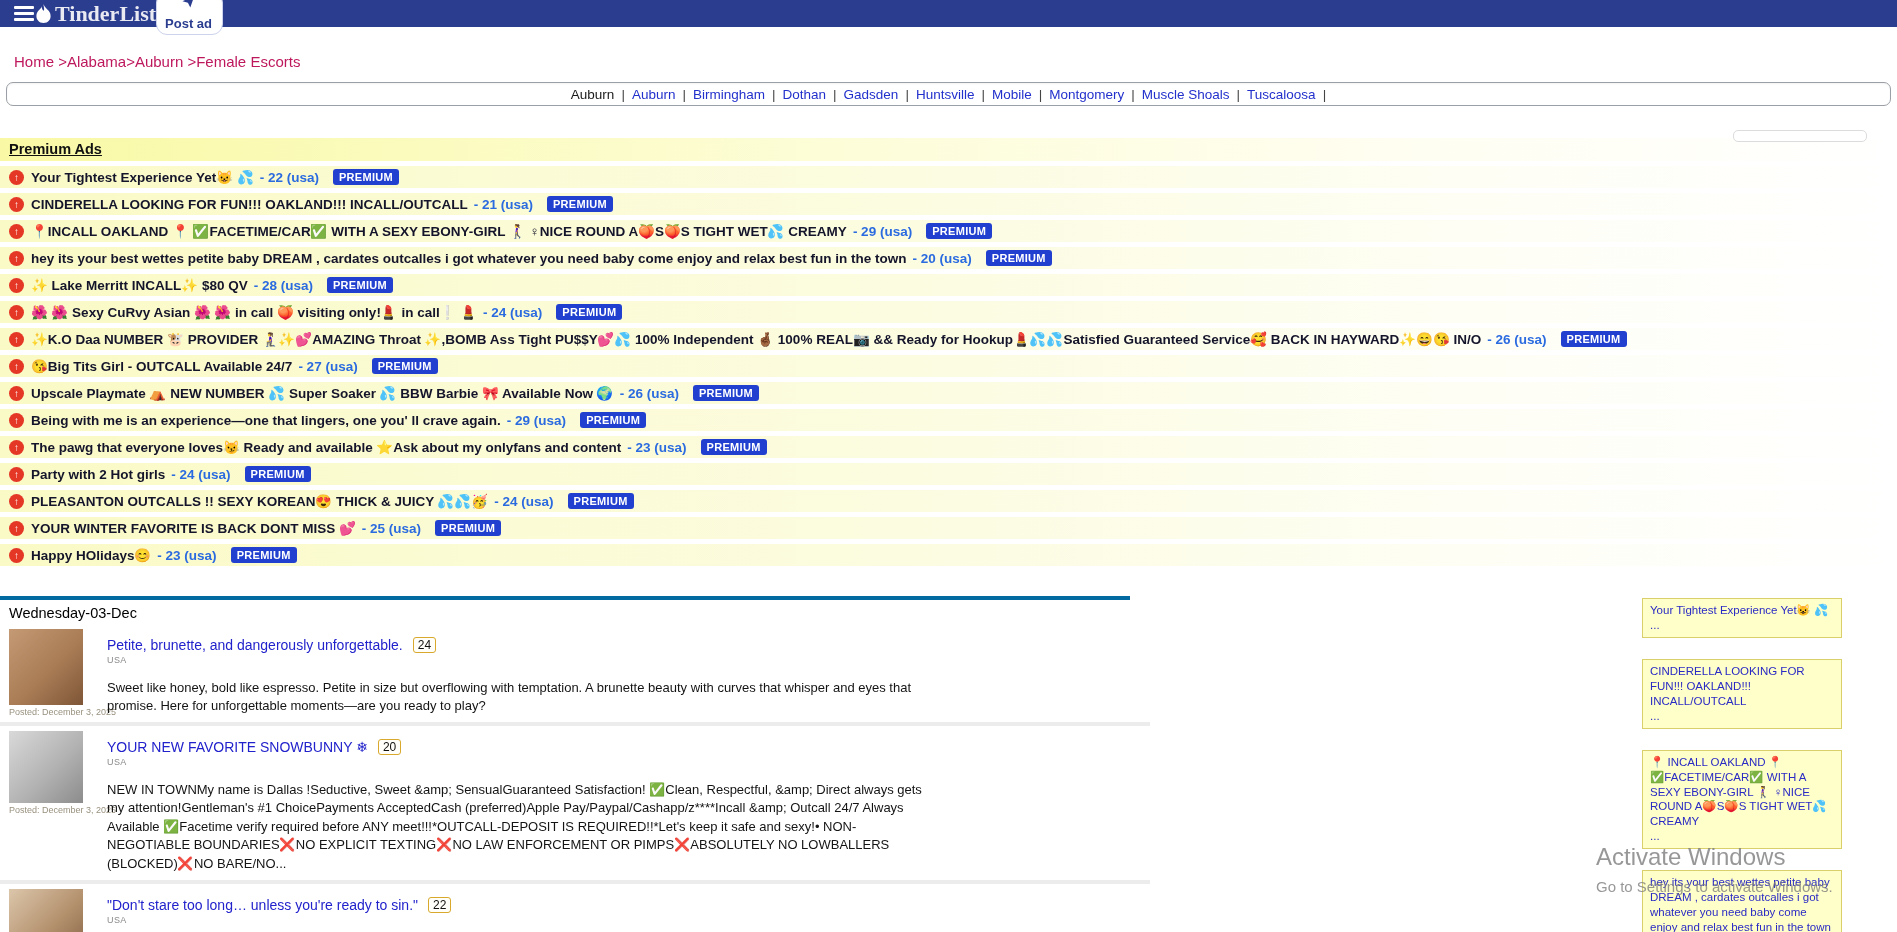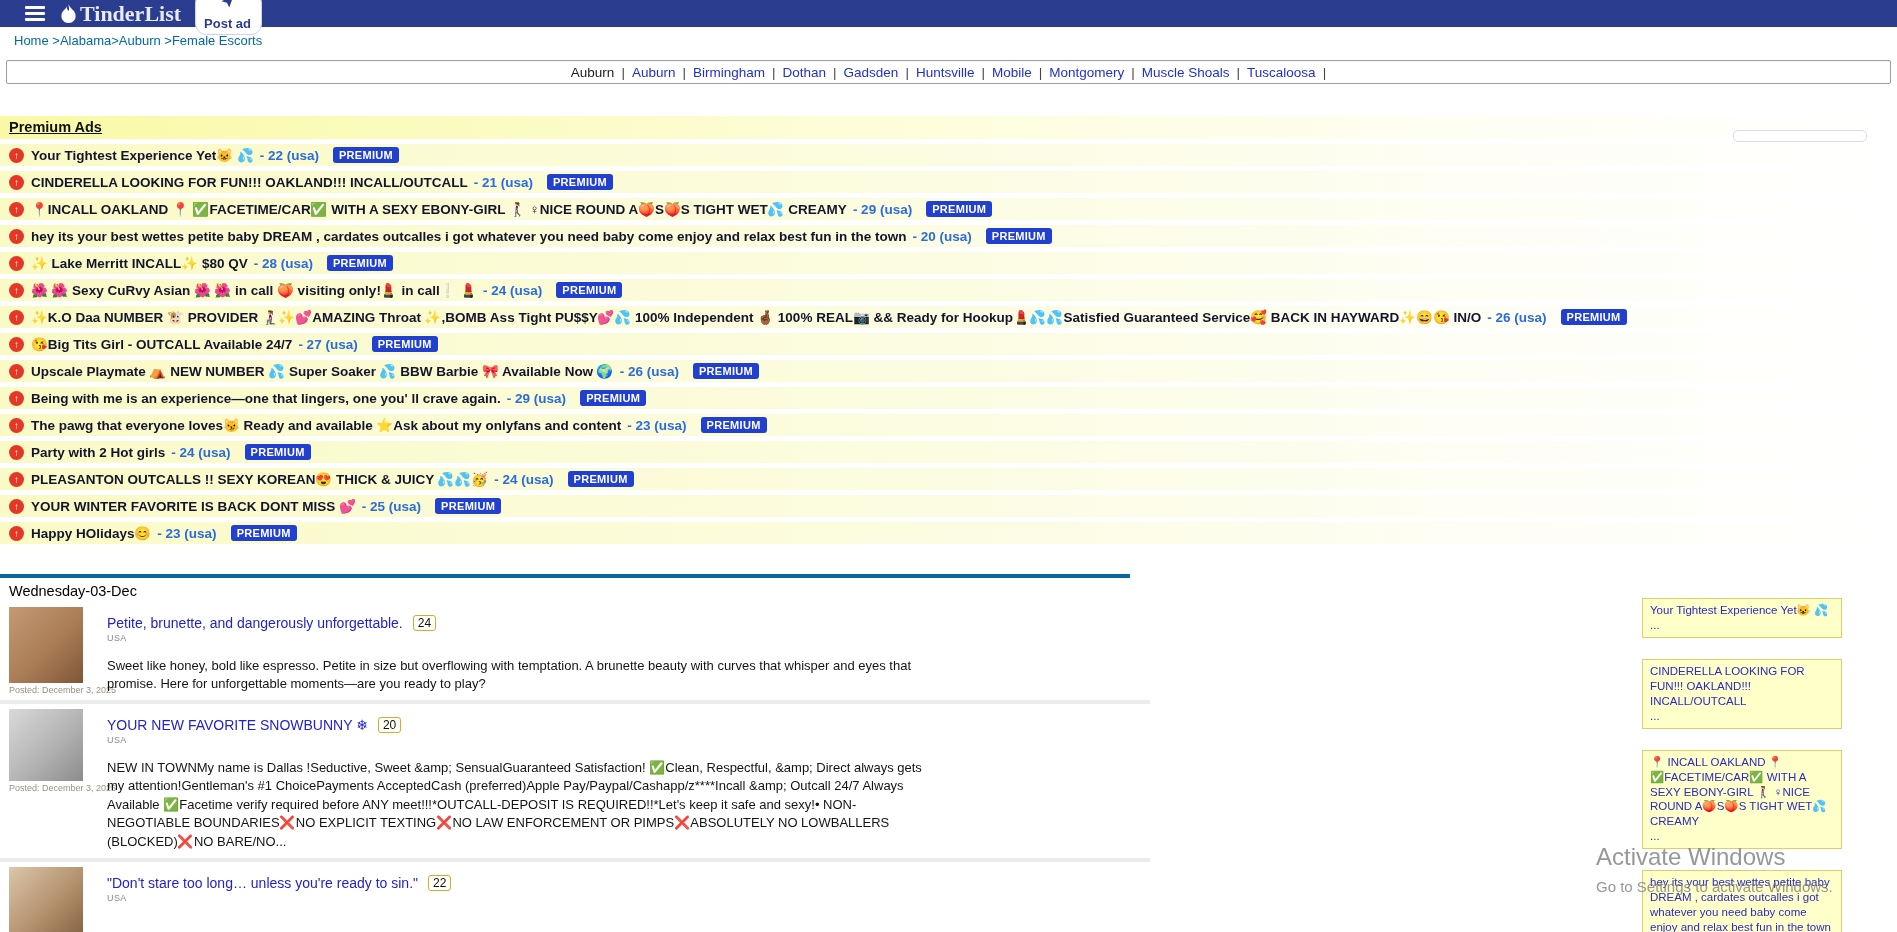--- a/index.html
+++ b/index.html
@@ -1,32 +1,32 @@
 <!DOCTYPE html>
 <html><head>
 <meta charset="utf-8">
 <style>
   html,body{margin:0;padding:0;}
   body{
     width:1897px;height:932px;position:relative;overflow:hidden;
     background:#ffffff;font-family:"Liberation Sans",sans-serif;
   }
   
-  .navbar{height:27px;background:#2b3d8f;display:flex;align-items:center;padding:0 23px;gap:14px;}
+  .navbar{height:27px;background:#2b3d8f;display:flex;align-items:center;padding:0 12px;}
   .burger{cursor:pointer;padding:2px;}
   .burger span{display:block;width:20px;height:3px;background:#fff;margin:3px 0;border-radius:1px;}
   .brand{display:flex;align-items:center;gap:4px;color:#e9eaf2;
          font-family:"Liberation Serif",serif;font-size:22px;font-weight:bold;line-height:1;cursor:pointer;}
   .brand svg{display:block;}
   .postad{background:#ffffff;color:#2b3d8f;font-weight:bold;font-size:13px;border-radius:11px;
           padding:2px 10px 3px 8px;display:flex;gap:5px;align-items:center;cursor:pointer;border:1px solid #cdd3ec;flex-direction:column;}
   
-  .breadcrumb{font-size:13px;color:#0369a1;padding:6px 14px 8px;}
-  
-  .citybar{margin:4px 6px 0;border:1px solid #9aa0a6;border-radius:2px;height:22px;background:#fff;
+  .breadcrumb{font-size:15px;color:#be185d;padding:26px 14px 8px;}
+  
+  .citybar{margin:4px 6px 0;border:1px solid #9aa0a6;border-radius:7px;height:22px;background:#fff;
            display:flex;align-items:center;justify-content:center;font-size:13.5px;gap:7px;
            box-shadow:inset 0 1px 2px rgba(0,0,0,.05);}
   .citybar .city{color:#2230cc;cursor:pointer;white-space:nowrap;}
   .citybar .city.current{color:#1a1a1a;cursor:default;}
   .citybar .pipe{color:#444;}
   
   .premium{margin-top:32px;}
   .premium-header{height:23px;line-height:23px;padding-left:9px;font-size:14.5px;font-weight:bold;color:#111;
         background:linear-gradient(90deg,#f9f9a5 0%,#fdfdd9 45%,#fffef2 75%,#ffffff 100%);text-decoration:underline;}
   .prow{height:22px;margin-top:5px;display:flex;align-items:center;padding-left:9px;overflow:hidden;

